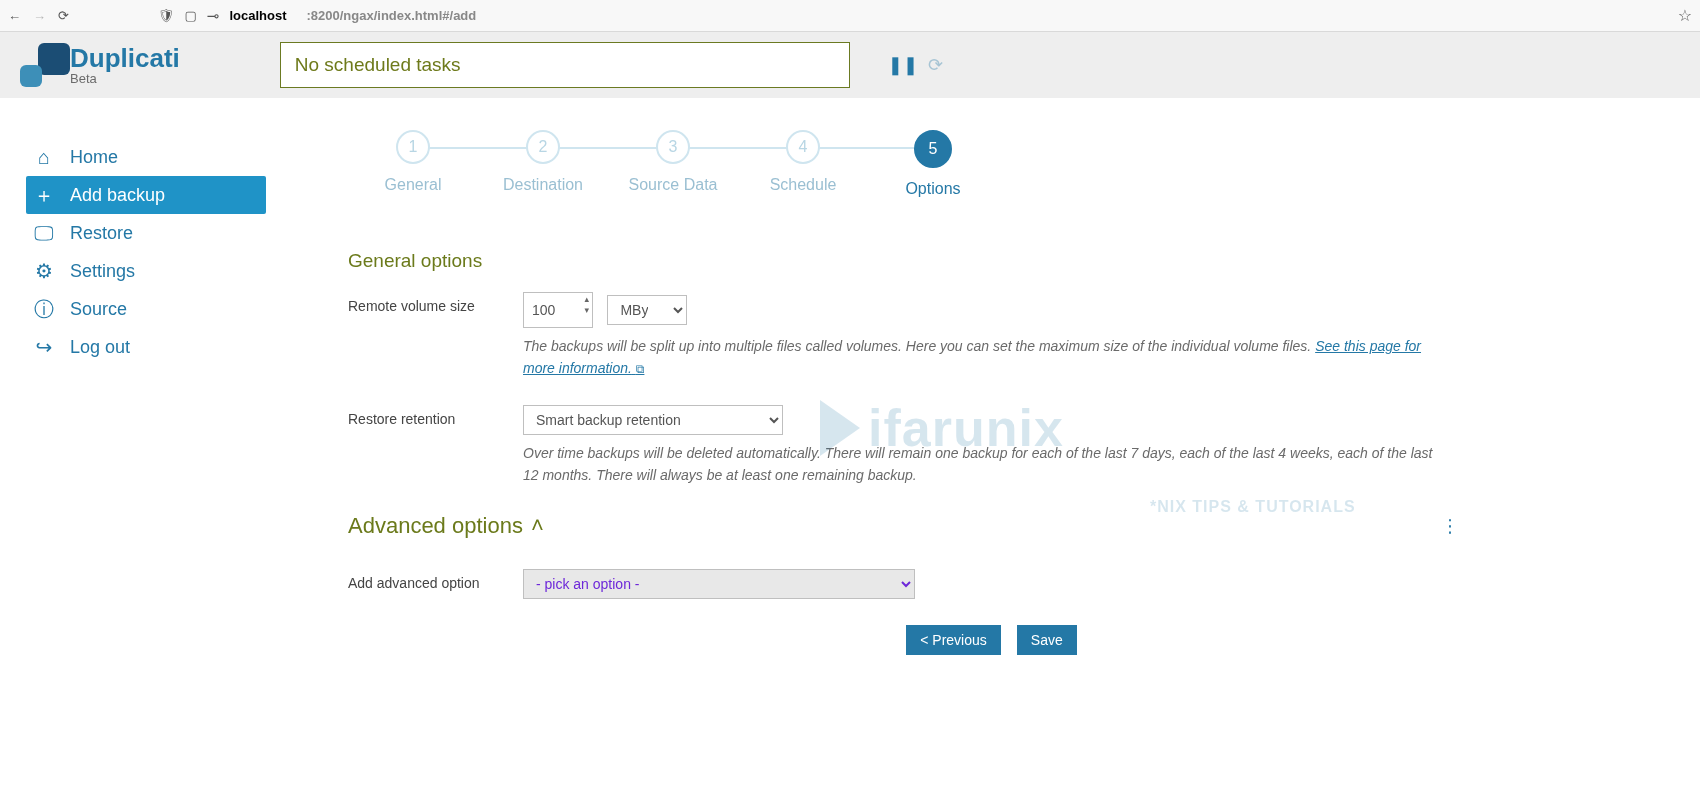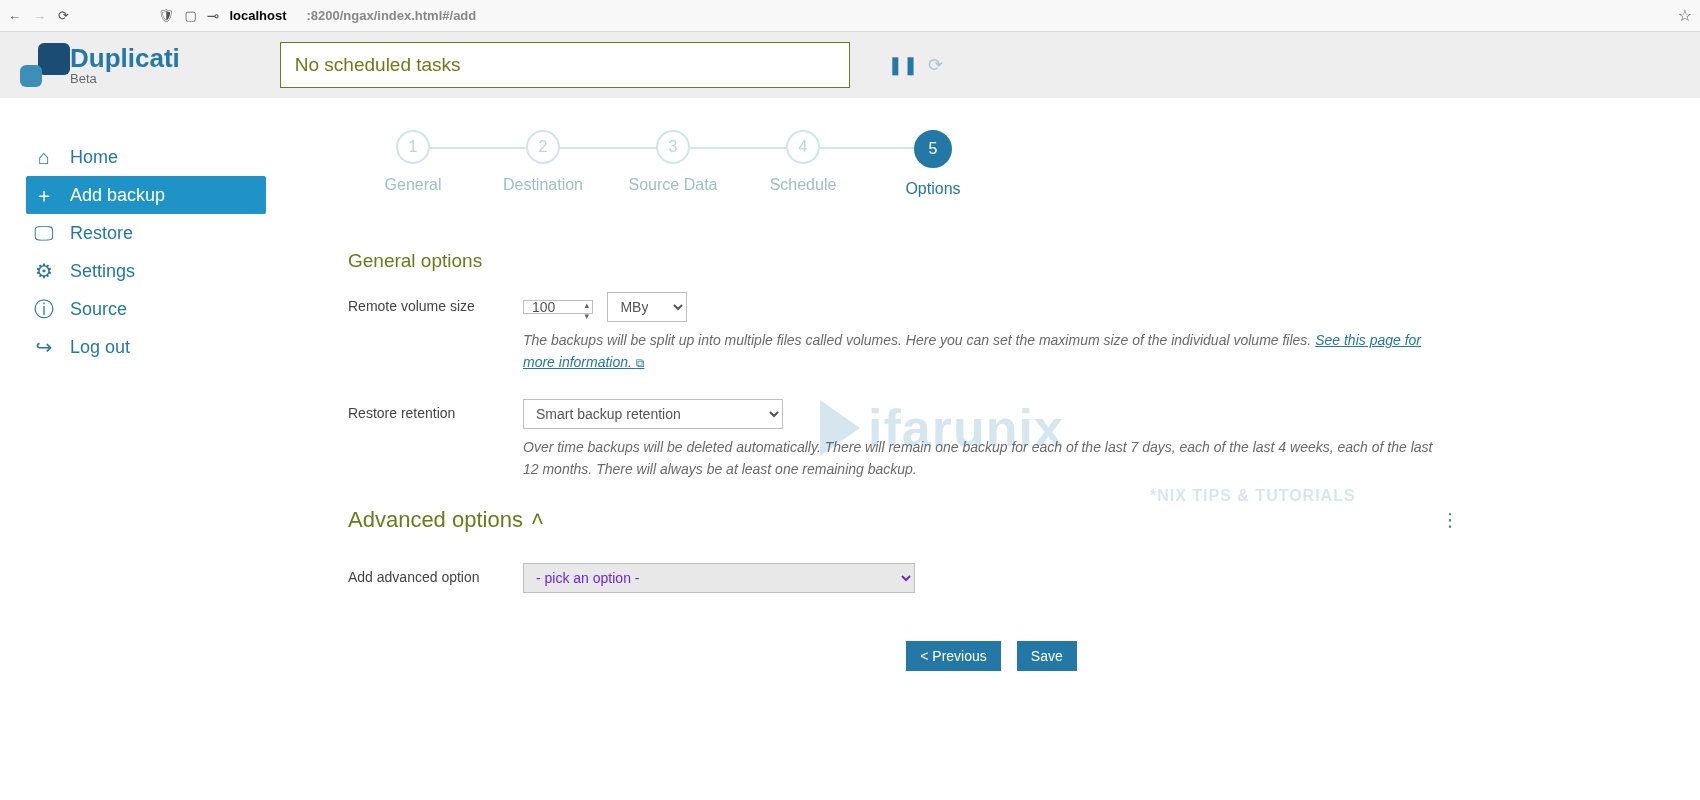--- a/index.html
+++ b/index.html
@@ -96,50 +96,50 @@
   .adv-head { display:flex; align-items:center; justify-content:space-between; }
   .adv-head-left { display:flex; align-items:center; gap:8px; color:#6b7a1b; font-size:22px; }
 
   .form-row { display:flex; margin-bottom:8px; }
   .form-label { width:175px; font-size:14px; color:#444; padding-top:6px; }
   .form-field { flex:1; }
   .form-help { font-size:14px; font-style:italic; color:#6a6a6a; line-height:1.55; margin: 6px 16px 26px 175px; }
   .form-help a { color:#2478a6; font-style:italic; }
 
   .spinbox {
-    width:70px; height:14px; border:1px solid #bfbfbf; font-size:14px; padding:2px 20px 2px 8px; color:#555; appearance:none;
+    width:70px; height:36px; border:1px solid #bfbfbf; font-size:14px; padding:2px 20px 2px 8px; color:#555; appearance:none;
     position:relative; display:inline-block; background:#fff;
   }
   .spin-wrap { position:relative; display:inline-block; }
   .spin-btns { position:absolute; right:4px; top:2px; font-size:9px; line-height:11px; color:#666; display:flex; flex-direction:column; }
 
   select.unit, select.retention, select.adv {
     border:1px solid #bfbfbf; background:#fff; font-size:14px; height:30px; color:#555;
     padding:2px 22px 2px 8px;
   }
   select.unit { width:80px; margin-left:10px; }
   select.retention { width:260px; }
   select.adv { width:392px; background:#e8e8e8; color:#6d28d9; }
 
   .kebab { color:#2478a6; font-size:18px; letter-spacing:1px; cursor:pointer; }
 
-  .btn-row { display:flex; justify-content:center; gap:16px; margin:48px 0 0 175px; }
+  .btn-row { display:flex; justify-content:center; gap:16px; margin:26px 0 0 175px; }
   .btn { background:#2478a6; color:#fff; border:none; font-size:14px; height:30px; padding:0 14px; cursor:pointer; }
 
   
   .watermark {
     position:absolute; left:520px; top:300px; opacity:0.18; color:#2478a6;
     font-size:52px; font-weight:700; letter-spacing:1px; pointer-events:none; z-index:0;
     font-family: Arial, sans-serif;
     display:flex; align-items:center; gap:8px;
   }
   .watermark .wm-arrow {
     width:0;height:0;border-top:28px solid transparent;border-bottom:28px solid transparent;border-left:40px solid #2478a6;
   }
-  .watermark-sub { position:absolute; left:850px; top:389px; opacity:0.18; color:#2478a6;
+  .watermark-sub { position:absolute; left:850px; top:400px; opacity:0.18; color:#2478a6;
     font-size:16px; font-weight:700; letter-spacing:1px; pointer-events:none; }
 </style>
 </head>
 <body>
 
 <div class="browser-bar">
   <div class="nav-icons">
     <span>←</span>
     <span style="opacity:.4">→</span>
     <span>⟳</span>

